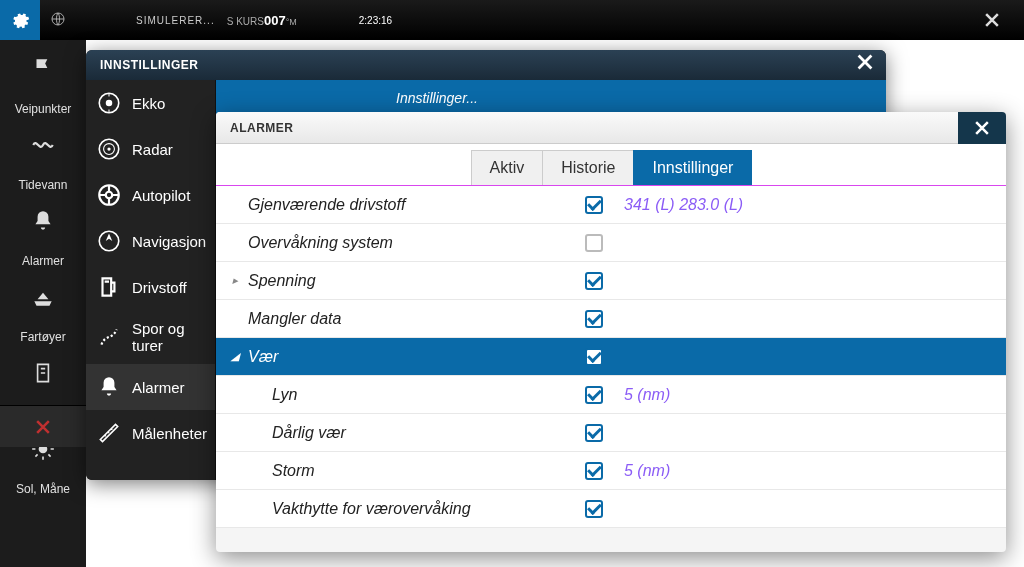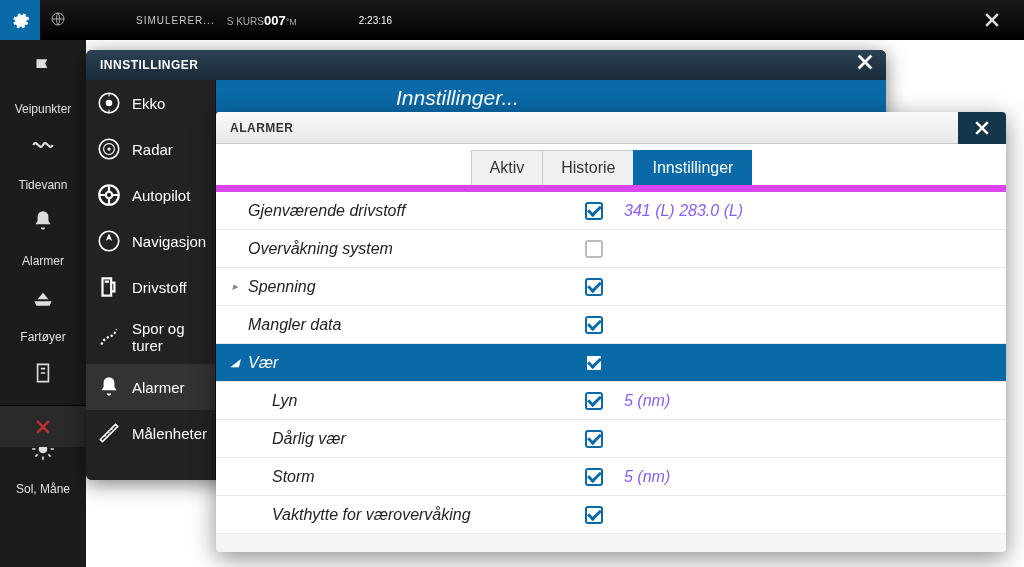--- a/index.html
+++ b/index.html
@@ -138,21 +138,21 @@
       flex: 1;
       background: #0a6aa8;
       color: #fff;
     }
     .win1-content .tabrow {
       height: 36px;
       display:flex;
       align-items:center;
       padding-left: 180px;
       font-style: italic;
-      font-size: 21px;
+      font-size: 14px;
     }
 
     
     .win2 {
       position: absolute;
       left: 216px; top: 112px;
       width: 790px;
       height: 440px;
       z-index: 4;
       background: #f5f5f5;
@@ -182,21 +182,21 @@
       align-items:center;
       justify-content:center;
       color: #fff;
       font-size: 20px;
     }
 
     
     .tabs {
       display:flex;
       justify-content:center;
-      border-bottom: 7px solid #d946ef;
+      border-bottom: 1px solid #d946ef;
       background: #fff;
       padding-top: 6px;
     }
     .tab {
       padding: 8px 18px;
       font-size: 16px;
       color: #333;
       background: #f0f0f0;
       border: 1px solid #ccc;
       border-bottom: none;

